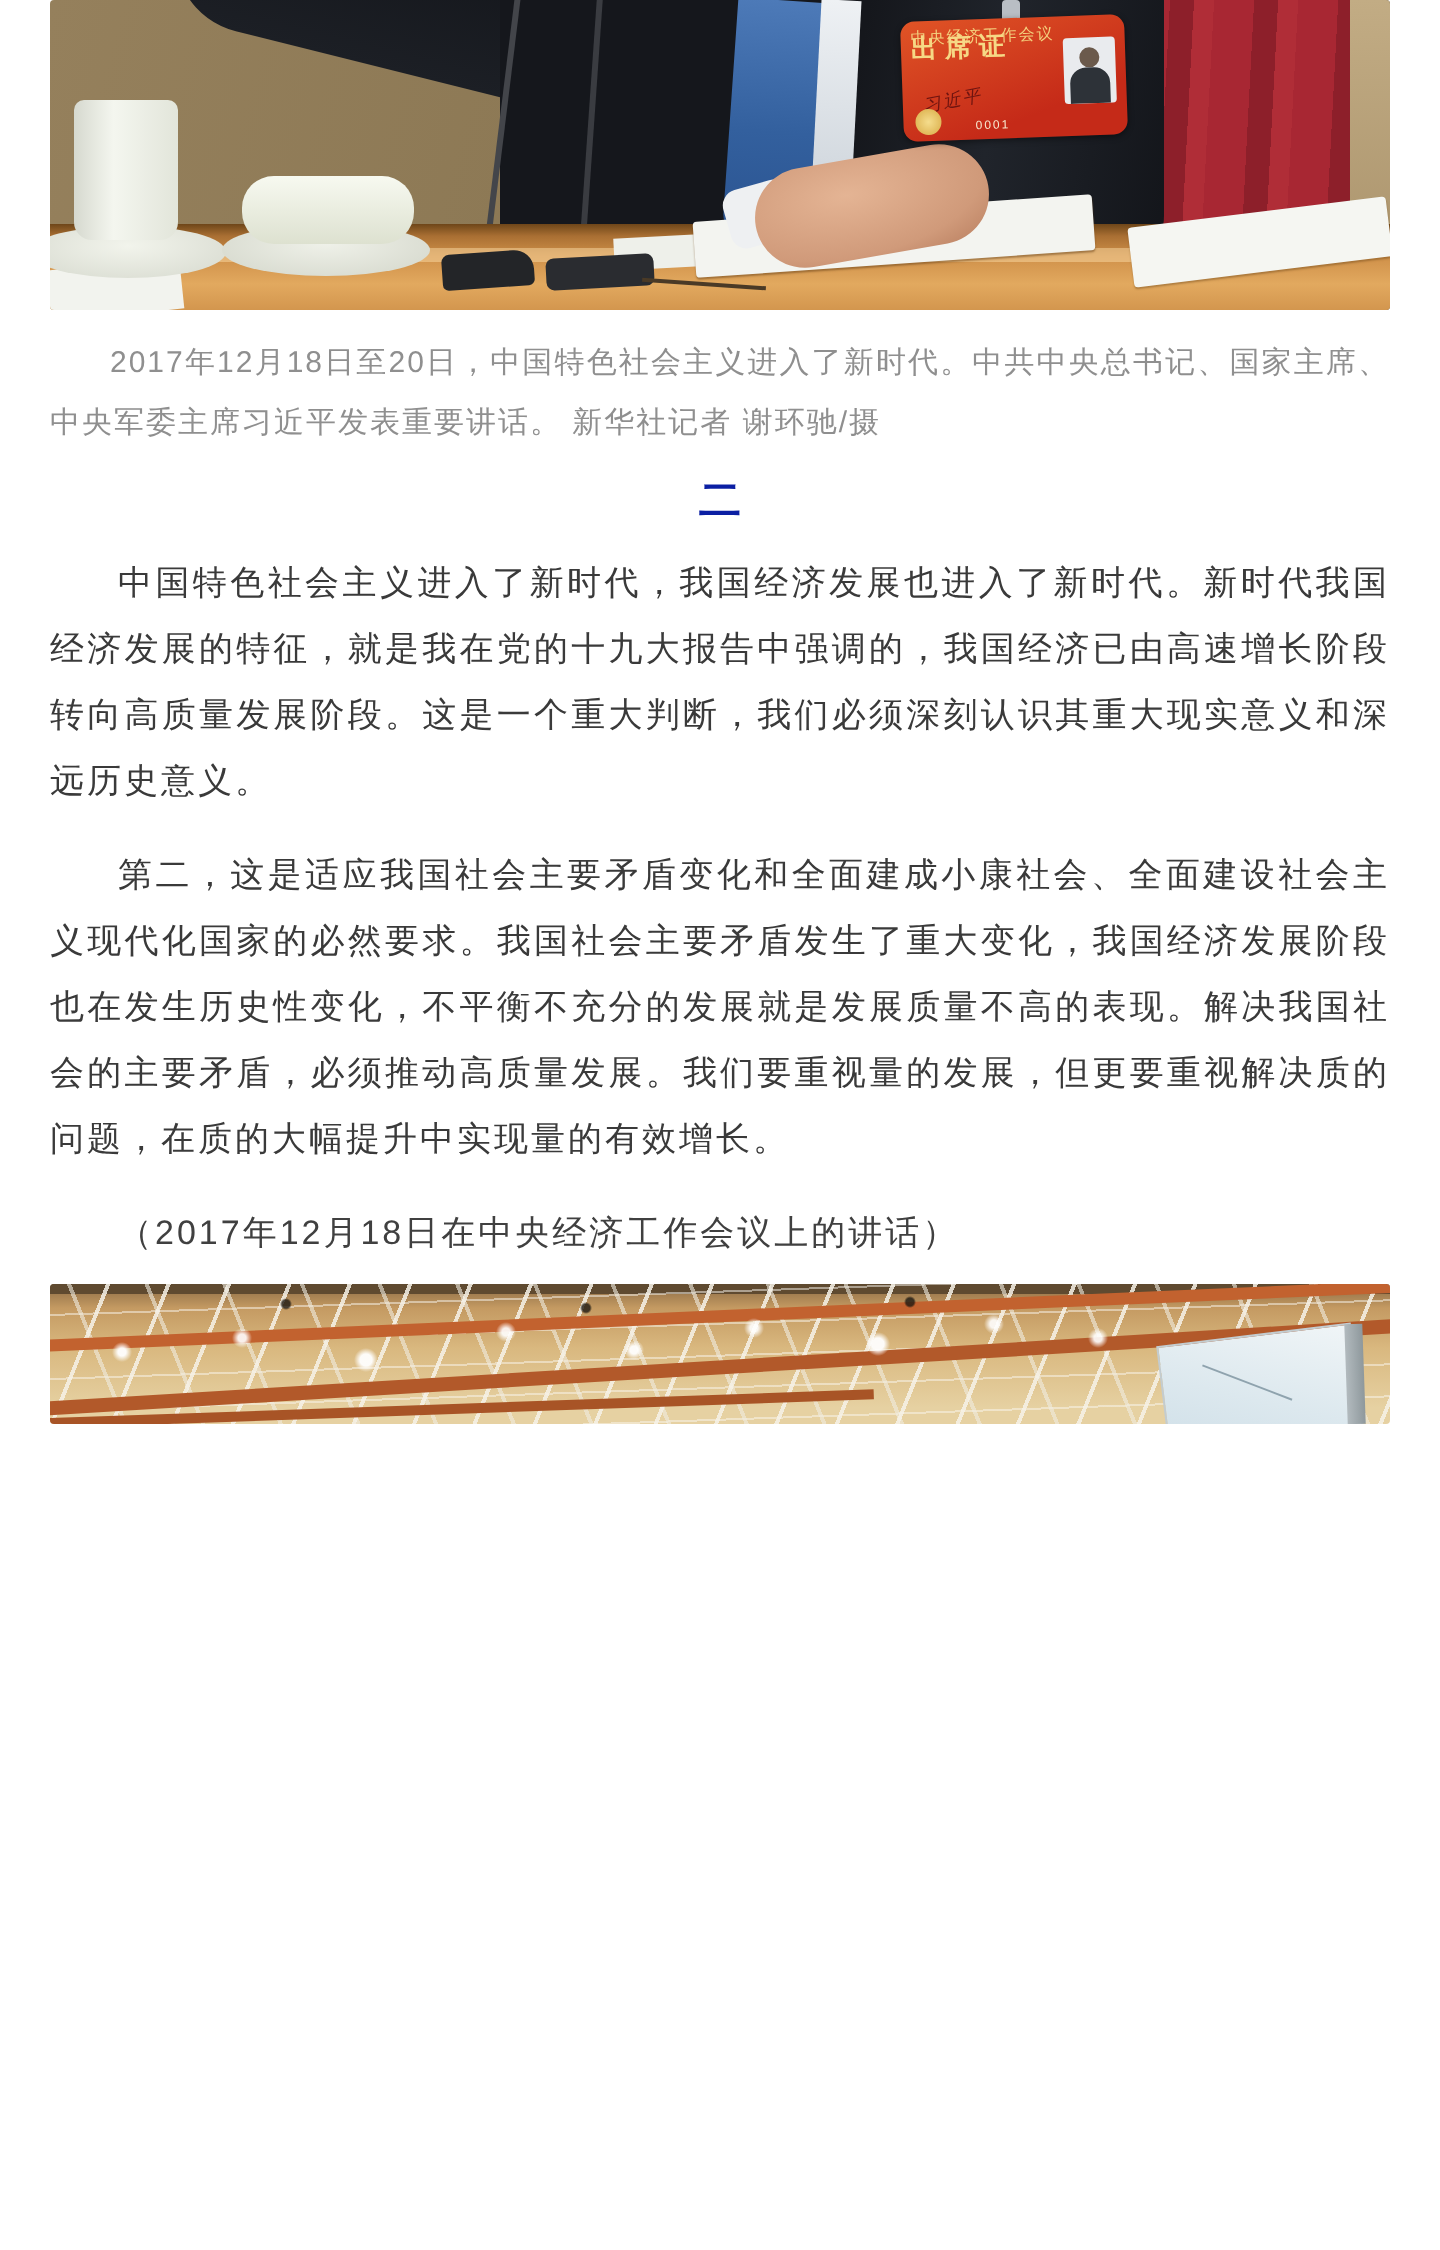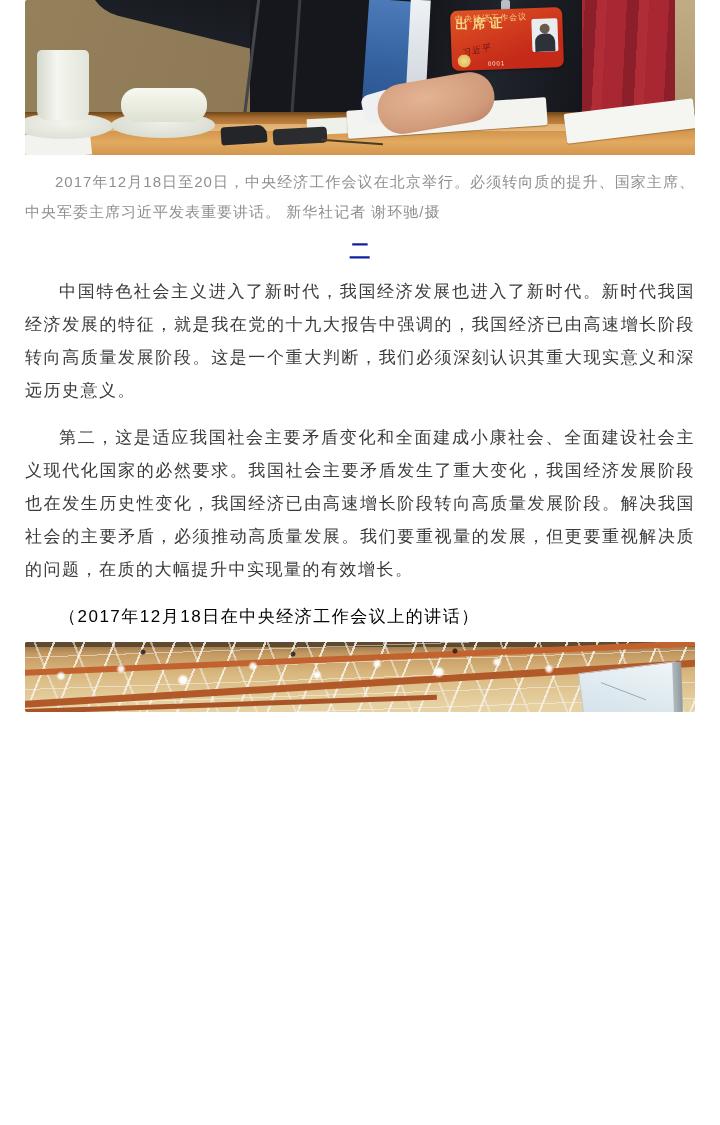--- a/index.html
+++ b/index.html
@@ -60,21 +60,21 @@
   }
   .section-marker {
     margin:10px 0; color:#0b1fa3; font-size:21px; line-height:28px; font-weight:700; text-align:center;
   }
   .article-body { margin:0;font-family:Liberation Serif, serif; }
   .body-para {
     margin:0 0 14px; color:#3a3a3a; font-size:17px; line-height:33px; letter-spacing:1.5px;
     text-indent:2em; text-align:justify;
   }
   .attribution {
-    margin:12px 0 0; color:#000000; font-size:17px; line-height:33px; letter-spacing:1.5px; text-indent:2em;
+    margin:12px 0 0; color:#404040; font-size:17px; line-height:33px; letter-spacing:1.5px; text-indent:2em;
   }
 
   
   .photo-bottom {
     position:relative; width:670px; height:70px; overflow:hidden; margin-top:9px; border-radius:2px;
     background:linear-gradient(180deg,#8a6a44 0,#c49a62 12px,#d9b87f 32px,#e6d1a2 62px);
   }
   .photo-bottom div { position:absolute; }
   .pb-topband { left:0; top:0; width:670px; height:5px; background:#5f4a30; }
   .pb-trusses { left:0; top:0; width:670px; height:70px; background:
@@ -134,27 +134,27 @@
     <div class="pt-badge">
       <div class="badge-title">中央经济工作会议</div>
       <div class="badge-sub">出席证</div>
       <div class="badge-photo"></div>
       <div class="badge-sign">习近平</div>
       <div class="badge-seal"></div>
       <div class="badge-num">0001</div>
     </div>
   </figure>
 
-  <p class="caption">2017年12月18日至20日，中央经济工作会议在北京举行。必须转向质的提升、国家主席、中央军委主席习近平发表重要讲话。 新华社记者 谢环驰/摄</p>
+  <p class="caption">2017年12月18日至20日，中国特色社会主义进入了新时代。中共中央总书记、国家主席、中央军委主席习近平发表重要讲话。 新华社记者 谢环驰/摄</p>
 
   <h2 class="section-marker">二</h2>
 
   <div class="article-body">
       <p class="body-para">中国特色社会主义进入了新时代，我国经济发展也进入了新时代。新时代我国经济发展的特征，就是我在党的十九大报告中强调的，我国经济已由高速增长阶段转向高质量发展阶段。这是一个重大判断，我们必须深刻认识其重大现实意义和深远历史意义。</p>
-      <p class="body-para">第二，这是适应我国社会主要矛盾变化和全面建成小康社会、全面建设社会主义现代化国家的必然要求。我国社会主要矛盾发生了重大变化，我国经济发展阶段也在发生历史性变化，我国经济已由高速增长阶段转向高质量发展阶段。解决我国社会的主要矛盾，必须推动高质量发展。我们要重视量的发展，但更要重视解决质的问题，在质的大幅提升中实现量的有效增长。</p>
+      <p class="body-para">第二，这是适应我国社会主要矛盾变化和全面建成小康社会、全面建设社会主义现代化国家的必然要求。我国社会主要矛盾发生了重大变化，我国经济发展阶段也在发生历史性变化，不平衡不充分的发展就是发展质量不高的表现。解决我国社会的主要矛盾，必须推动高质量发展。我们要重视量的发展，但更要重视解决质的问题，在质的大幅提升中实现量的有效增长。</p>
     </div>
 
   <p class="attribution">（2017年12月18日在中央经济工作会议上的讲话）</p>
 
   <figure class="photo-bottom">
     <div class="pb-topband"></div>
     <div class="pb-trusses"></div>
     <div class="pb-beam1"></div>
     <div class="pb-beam2"></div>
     <div class="pb-beam3"></div>

